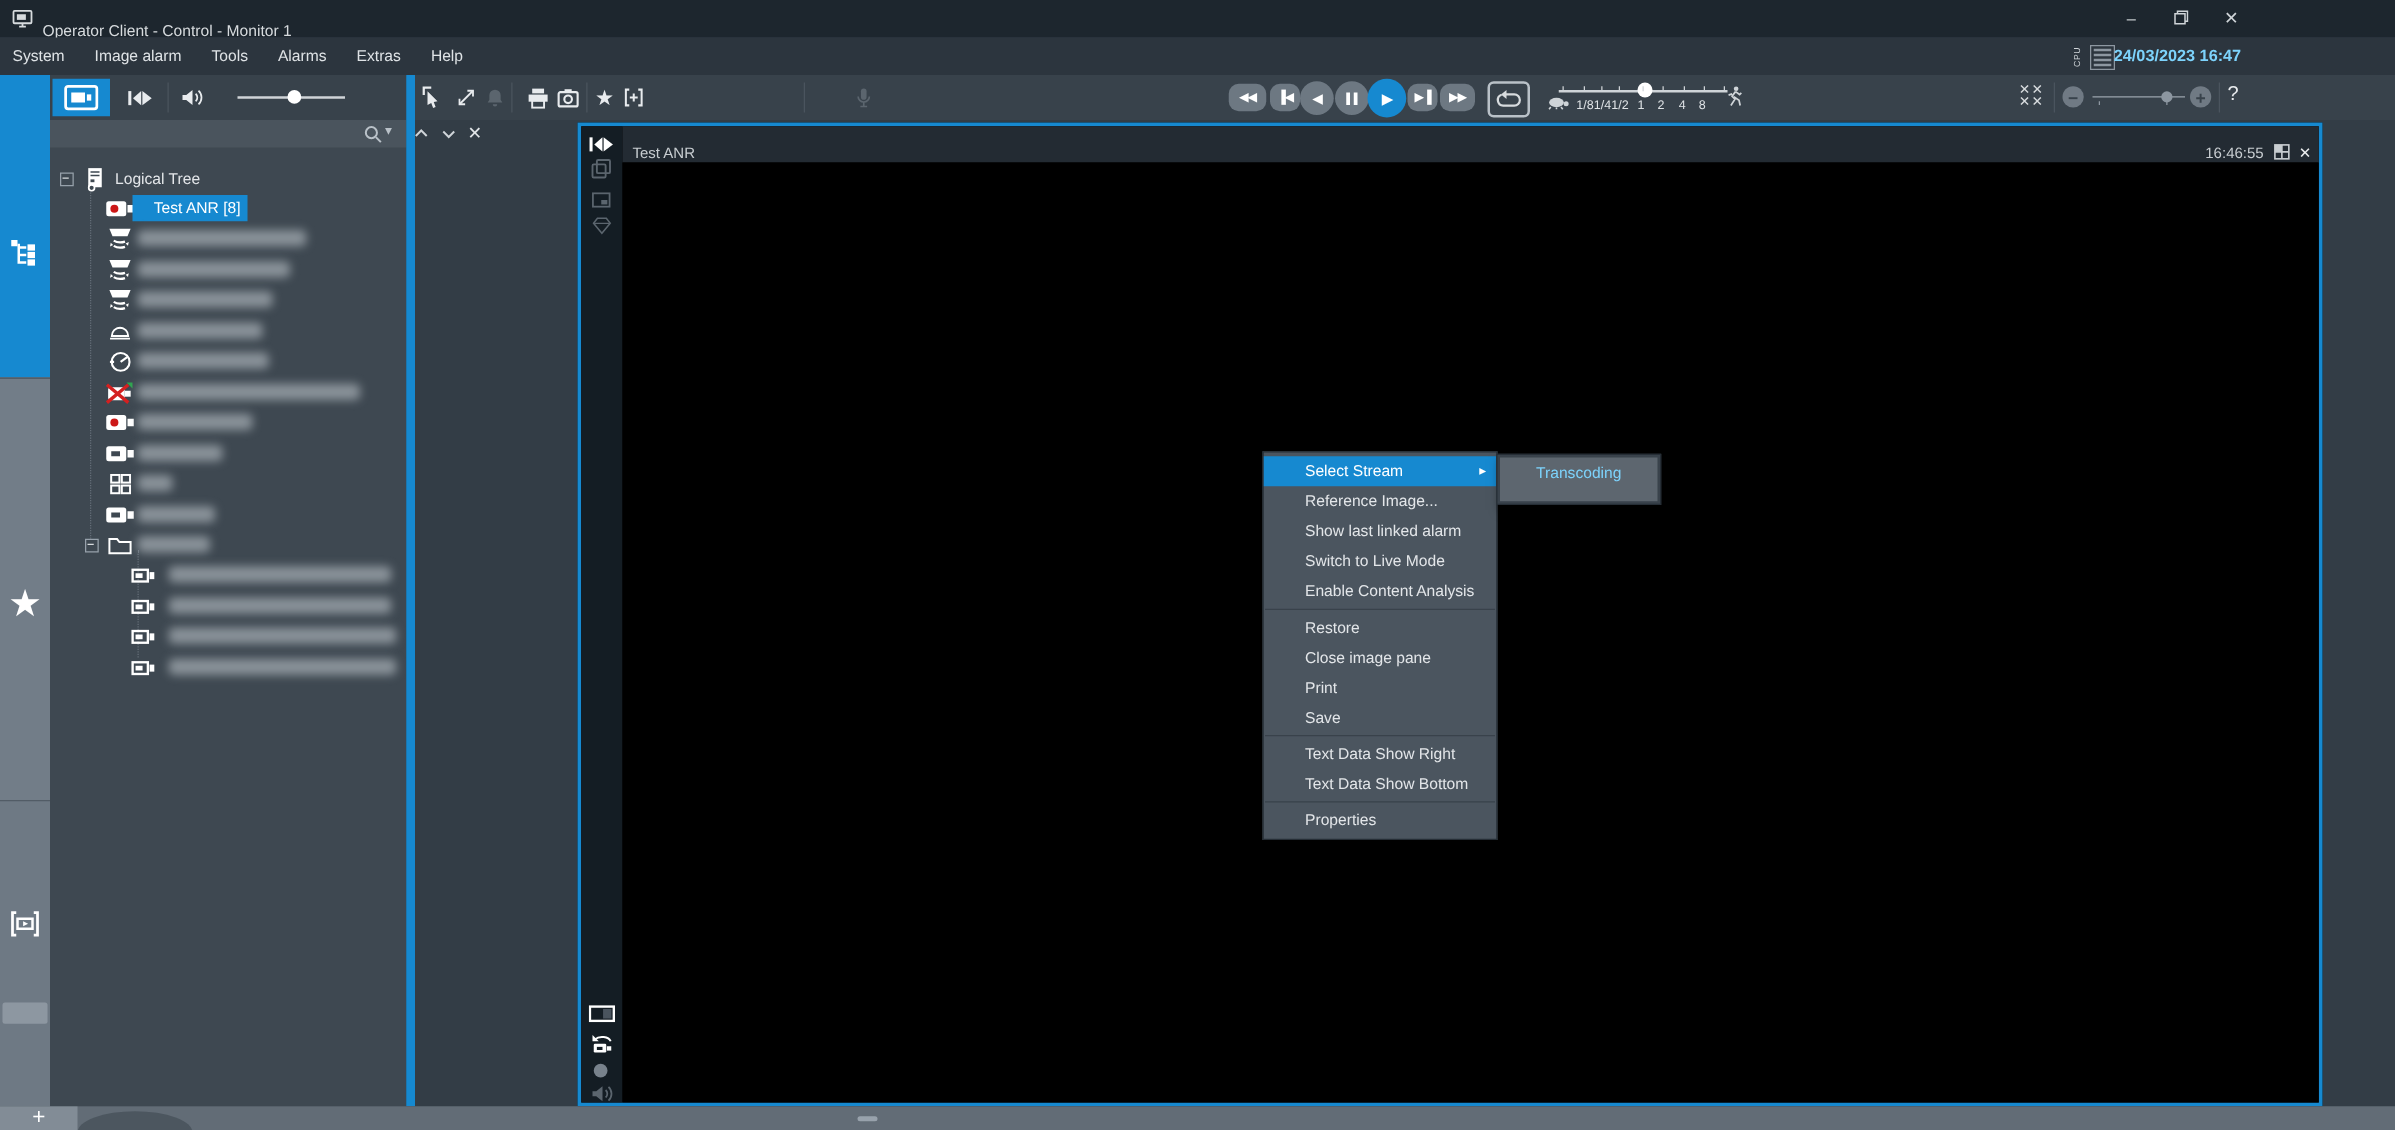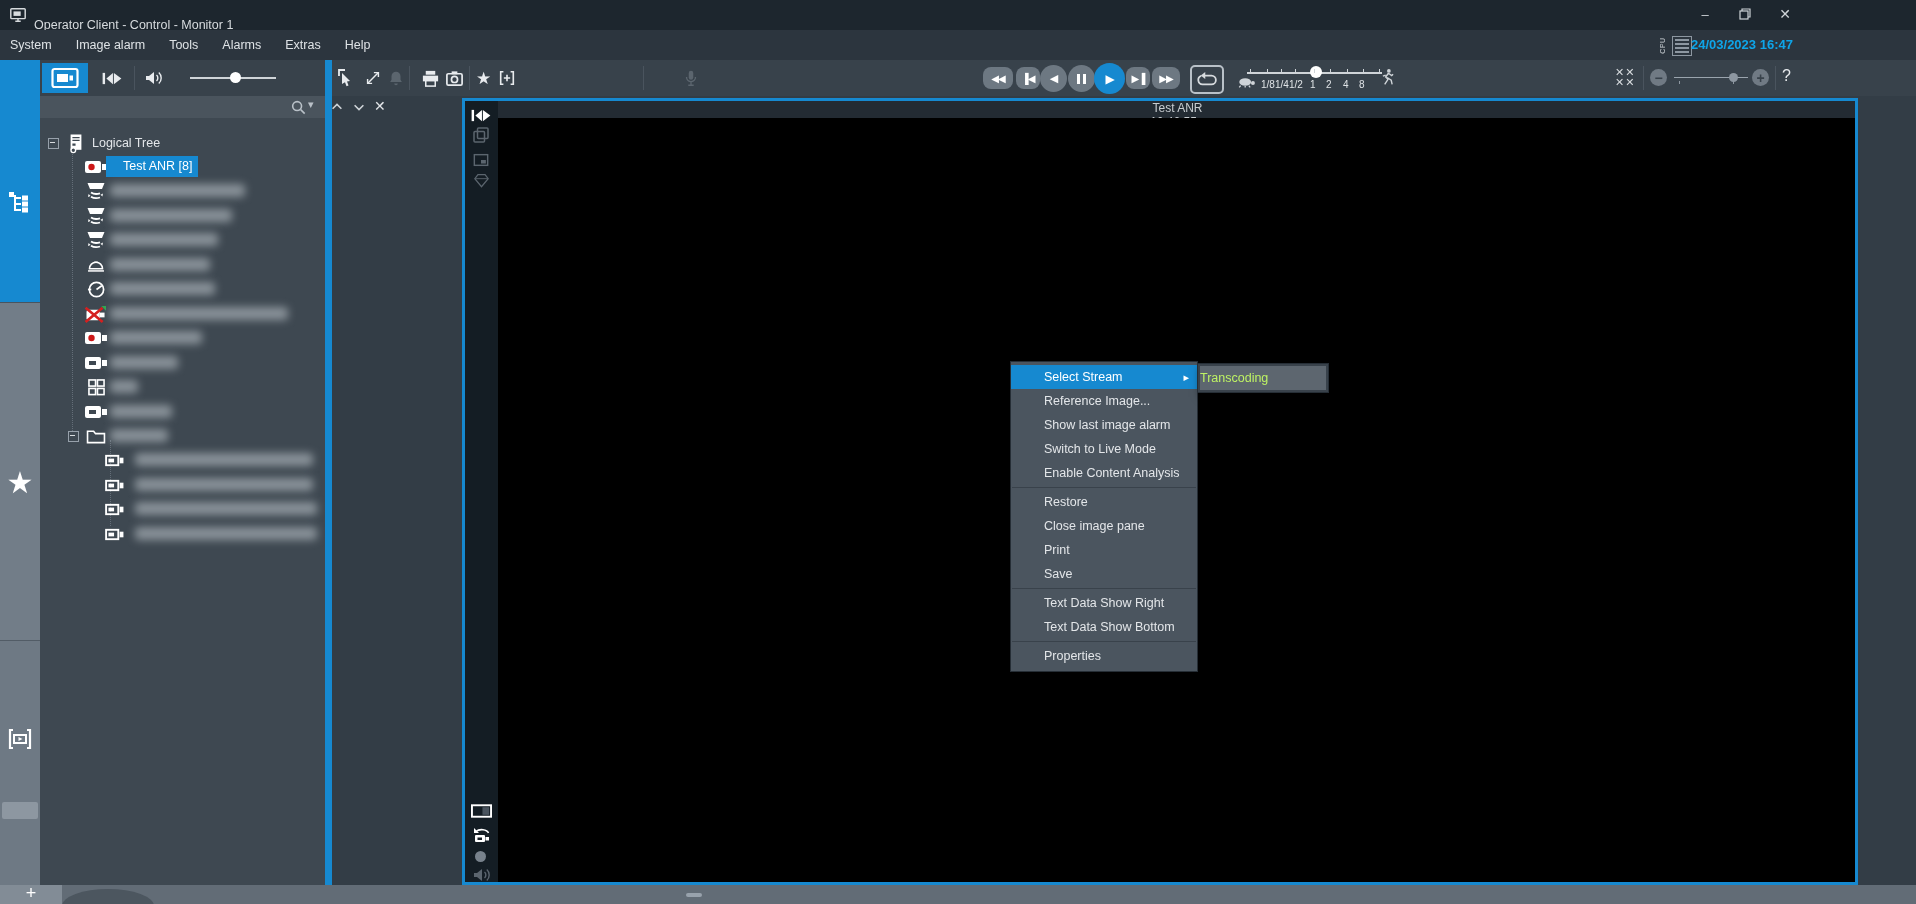--- a/index.html
+++ b/index.html
@@ -26,21 +26,21 @@
   #btn-close{left:1768px;font-size:14px;}
 
   
   #menubar{left:0;top:30px;width:1916px;height:30px;background:#2c353e;border-bottom:1px solid #222b33;}
   #menu-items{left:10px;top:0;height:30px;display:flex;align-items:center;gap:24px;}
   .menu-item{font-size:12.5px;color:#dfe3e6;}
   #cpu-meter{left:1654px;top:35px;width:32px;height:21px;display:flex;align-items:center;gap:2px;}
   #cpu-rot{font-size:7px;color:#cfd4d8;transform:rotate(-90deg);letter-spacing:.5px;}
   #cpu-lines{display:flex;flex-direction:column;gap:2px;border:1px solid #8d97a1;padding:2px;}
   #cpu-lines i{display:block;width:14px;height:2px;background:#8d97a1;}
-  #datetime{left:1691px;top:37px;font-size:13px;font-weight:bold;color:#0ea5e9;}
+  #datetime{left:1691px;top:37px;font-size:13px;font-weight:bold;color:#7dd3fc;}
 
   
   #sidebar{left:0;top:60px;width:40px;height:825px;background:#6e7984;}
   #sb-blue{left:0;top:0;width:40px;height:242px;background:#1689d0;}
   #sb-star-section{left:0;top:242px;width:40px;height:338px;background:#727d88;border-top:1px solid #4a545e;}
   #sb-pane-section{left:0;top:580px;width:40px;height:245px;background:#6e7984;border-top:1px solid #525c66;}
   #sb-tree-icon{left:7px;top:130px;width:26px;height:26px;}
   #sb-star{left:0px;top:162px;width:40px;text-align:center;font-size:30px;color:#fff;}
   #sb-pane-icon{left:7px;top:85px;width:26px;height:26px;}
   #sb-bottom-btn{left:2px;top:742px;width:36px;height:17px;background:#8d97a1;border-radius:2px;}
@@ -94,35 +94,35 @@
   #zoom-track{left:1342px;top:17px;width:74px;height:1px;background:#9aa4ad;}
   #zoom-dot{left:1397px;top:13px;width:9px;height:9px;border-radius:50%;background:#8d97a1;}
   .zoom-tick{position:absolute;top:21px;width:1px;height:3px;background:#8d97a1;}
   #help-q{left:1450px;top:7px;font-size:16px;color:#e8ebee;}
 
   
   #panewin{left:462px;top:98px;width:1396px;height:787px;border:3px solid #1689d0;box-sizing:border-box;background:#000;display:flex;}
   #pane-strip{width:33px;height:100%;background:#141d24;position:relative;flex:none;}
   .ps-ic{position:absolute;left:5px;width:22px;height:20px;}
   #pane-main{flex:1;display:flex;flex-direction:column;position:relative;}
-  #pane-header{height:17px;background:#232b33;display:flex;align-items:center;padding:0 6px 0 8px;flex-direction:column;}
+  #pane-header{height:17px;background:#232b33;display:flex;align-items:center;padding:12px 6px 0 8px;}
   #pane-title{font-size:12px;color:#c8cdd1;flex:1;}
   #pane-time{font-size:12px;color:#c8cdd1;margin-right:8px;}
   #pane-grid{width:13px;height:13px;color:#c8cdd1;margin-right:7px;}
   #pane-close{font-size:12px;color:#eceef0;}
   #pane-video{flex:1;background:#000;}
 
   
   #ctxmenu{left:1010px;top:361px;width:186px;background:#4b555f;border:1px solid #262e36;box-shadow:3px 4px 8px rgba(0,0,0,.55);padding:3px 0;z-index:30;}
   .ctx-item{position:relative;height:24px;line-height:24px;padding-left:33px;font-size:12.5px;color:#e3e6e9;}
   .ctx-item.hl{background:#1689d0;color:#fff;}
   .ctx-arrow{position:absolute;right:8px;top:0;font-size:11px;}
   .ctx-sep{height:1px;background:#39424b;margin:2px 1px;}
   #submenu{left:1197px;top:363px;width:126px;background:#39424b;border:1px solid #262e36;box-shadow:3px 4px 8px rgba(0,0,0,.55);padding:2px;z-index:31;}
-  .sub-item{height:24px;line-height:24px;text-align:left;font-size:12.5px;color:#bef264;}
+  .sub-item{height:35px;line-height:24px;text-align:center;font-size:12.5px;color:#7dd3fc;}
   .sub-item.hl{background:#5d666f;}
 
   
   #bottomstrip{left:0;top:885px;width:1916px;height:19px;background:#626c76;overflow:hidden;}
   #bs-plustab{left:0;top:0;width:62px;height:19px;background:#828c96;color:#fff;display:flex;align-items:flex-start;justify-content:center;font-size:18px;line-height:17px;}
   #bs-blob{left:62px;top:4px;width:92px;height:34px;border-radius:50%;background:#4c565f;}
   #bs-dash{left:686px;top:8px;width:16px;height:4px;border-radius:2px;background:#98a2ac;}
 </style>
 </head>
 <body>
@@ -593,21 +593,21 @@
         </span>
       <span id="pane-close">✕</span>
     </div>
     <div id="pane-video"></div>
   </div>
 </div>
 
 <div class="abs" id="ctxmenu">
     <div class="ctx-item hl">Select Stream<span class="ctx-arrow">▸</span></div>
     <div class="ctx-item">Reference Image...</div>
-    <div class="ctx-item">Show last image alarm</div>
+    <div class="ctx-item">Show last linked alarm</div>
     <div class="ctx-item">Switch to Live Mode</div>
     <div class="ctx-item">Enable Content Analysis</div>
     <div class="ctx-sep"></div>
     <div class="ctx-item">Restore</div>
     <div class="ctx-item">Close image pane</div>
     <div class="ctx-item">Print</div>
     <div class="ctx-item">Save</div>
     <div class="ctx-sep"></div>
     <div class="ctx-item">Text Data Show Right</div>
     <div class="ctx-item">Text Data Show Bottom</div>

